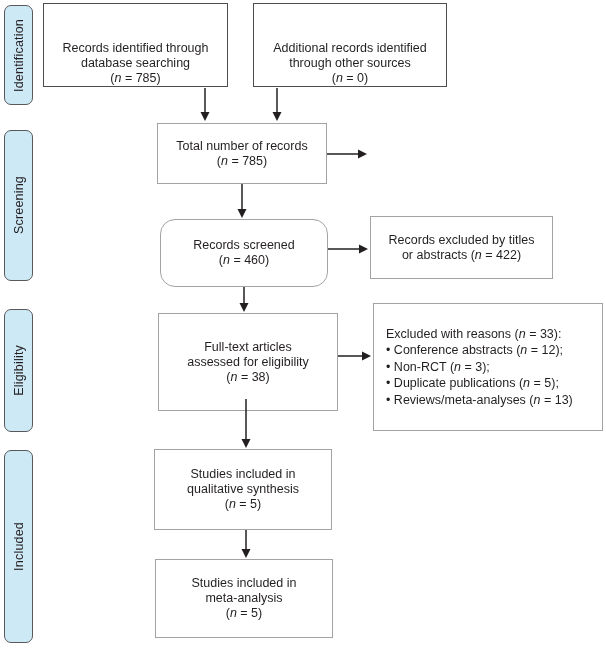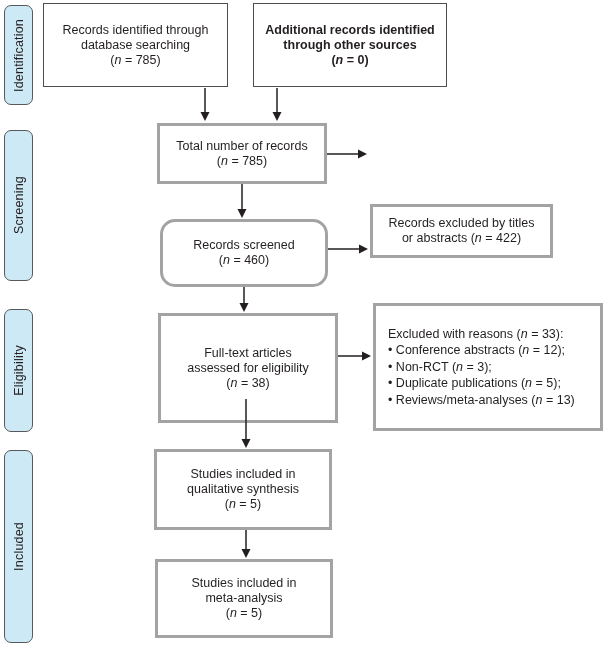--- a/index.html
+++ b/index.html
@@ -30,29 +30,29 @@
     writing-mode: vertical-rl;
     transform: rotate(180deg);
     font-size: 12.5px;
     letter-spacing: 0.2px;
     white-space: nowrap;
   }
   .fbox {
     position: absolute;
     box-sizing: border-box;
     background: #ffffff;
-    border: 3px solid #a3a3a3;
+    border: 1px solid #a3a3a3;
     display: flex;
     align-items: center;
     justify-content: center;
     text-align: center;
     font-size: 12.5px;
     line-height: 15px;
   }
-  .fbox.heavy { border: 1.4px solid #4d4d4f; }
+  .fbox.heavy { border: 1.4px solid #4d4d4f; align-items: flex-end; }
   .fbox.leftalign {
     justify-content: flex-start;
     text-align: left;
     padding-left: 12px;
     padding-right: 6px;
     line-height: 16.5px;
   }
   .fbox i { font-style: italic; }
   #arrows {
     position: absolute;
@@ -77,38 +77,38 @@
     <span class="vtext">Eligibility</span>
   </div>
   <div class="stage" style="left:4px; top:450px; width:29px; height:193px;">
     <span class="vtext">Included</span>
   </div>
 
   <div class="fbox heavy" style="left:43px; top:3px; width:185px; height:84px;">
     <div>Records identified through<br>database searching<br>(<i>n</i> = 785)</div>
   </div>
 
-  <div class="fbox heavy" style="left:253px; top:3px; width:194px; height:84px;font-weight:bold;">
+  <div class="fbox heavy" style="left:253px; top:3px; width:194px; height:84px;">
     <div>Additional records identified<br>through other sources<br>(<i>n</i> = 0)</div>
   </div>
 
   <div class="fbox" style="left:157px; top:123px; width:170px; height:61px;">
     <div>Total number of records<br>(<i>n</i> = 785)</div>
   </div>
 
 
   <div class="fbox" style="left:160px; top:219px; width:168px; height:68px;border-radius:15px;">
     <div>Records screened<br>(<i>n</i> = 460)</div>
   </div>
 
-  <div class="fbox" style="left:370px; top:204px; width:183px; height:54px;">
+  <div class="fbox" style="left:370px; top:216px; width:183px; height:63px;">
     <div>Records excluded by titles<br>or abstracts (<i>n</i> = 422)</div>
   </div>
 
-  <div class="fbox" style="left:158px; top:313px; width:180px; height:110px;">
+  <div class="fbox" style="left:158px; top:313px; width:180px; height:98px;">
     <div>Full-text articles<br>assessed for eligibility<br>(<i>n</i> = 38)</div>
   </div>
 
   <div class="fbox leftalign" style="left:373px; top:303px; width:230px; height:128px;">
     <div>Excluded with reasons (<i>n</i> = 33):<br>• Conference abstracts (<i>n</i> = 12);<br>• Non-RCT (<i>n</i> = 3);<br>• Duplicate publications (<i>n</i> = 5);<br>• Reviews/meta-analyses (<i>n</i> = 13)</div>
   </div>
 
   <div class="fbox" style="left:154px; top:449px; width:178px; height:81px;">
     <div>Studies included in<br>qualitative synthesis<br>(<i>n</i> = 5)</div>
   </div>

